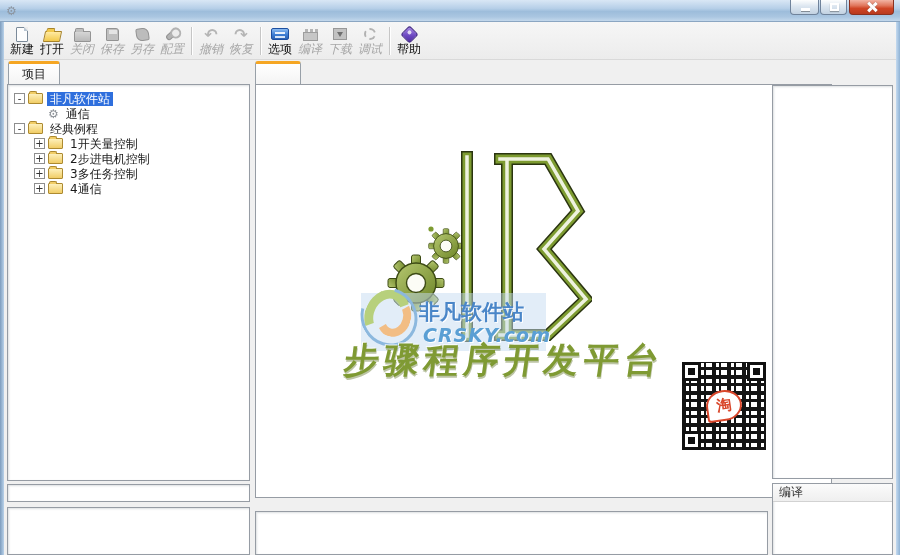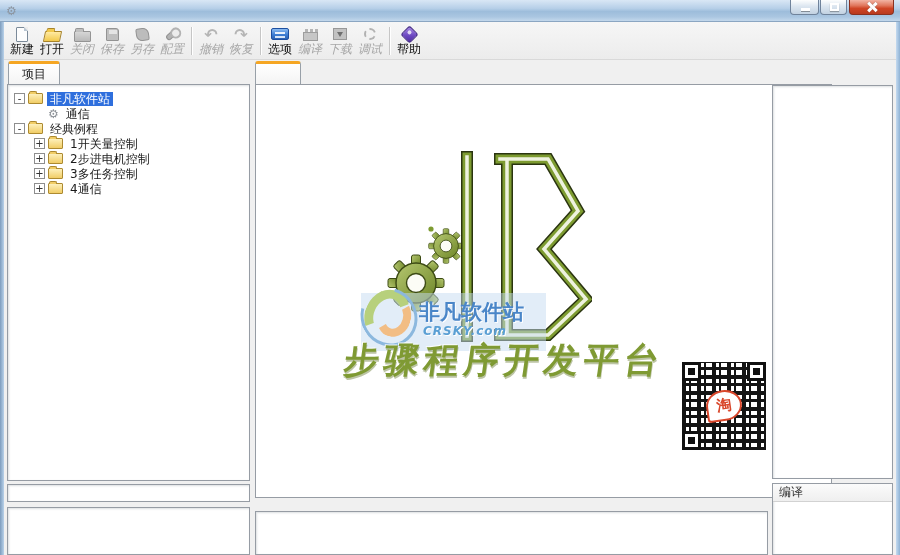--- a/index.html
+++ b/index.html
@@ -146,21 +146,21 @@
     border:9px solid #b7d07c; border-right-color:transparent; border-bottom-color:transparent;
     border-radius:50%; transform:rotate(25deg); }
   .wm-c2 { position:absolute; left:18px; top:12px; width:34px; height:40px;
     border:8px solid #f2bd84; border-left-color:transparent; border-top-color:transparent;
     border-radius:50%; transform:rotate(15deg); }
   .wm-c3 { position:absolute; left:2px; top:2px; width:56px; height:60px;
     border:3px solid #8cb8de; border-top-color:transparent; border-radius:50%;
     transform:rotate(-30deg); }
   .wm-line1 { position:absolute; left:58px; top:5px; font-size:21px; font-weight:bold;
     color:#4a86c8; text-shadow:1px 1px 0 #fff; white-space:nowrap; }
-  .wm-line2 { position:absolute; left:62px; top:31px; font-size:12px; font-weight:bold;
+  .wm-line2 { position:absolute; left:62px; top:31px; font-size:19px; font-weight:bold;
     font-style:italic; color:#5a9fd4; letter-spacing:1px; text-shadow:1px 1px 0 #fff; }
 
   .qr { position:absolute; left:423px; top:274px; width:90px; height:94px; background:#fff;
     padding:3px; }
   .qr-pattern { position:relative; width:100%; height:100%;
     background:
       repeating-linear-gradient(90deg,#141414 0 4px,transparent 4px 7px,#141414 7px 9px,transparent 9px 15px),
       repeating-linear-gradient(0deg,#141414 0 3px,#fff 3px 7px,#141414 7px 11px,#fff 11px 16px); }
   .finder { position:absolute; width:19px; height:19px; border:3px solid #111; background:#fff; }
   .finder::after { content:""; position:absolute; left:3px; top:3px; width:7px; height:7px;

